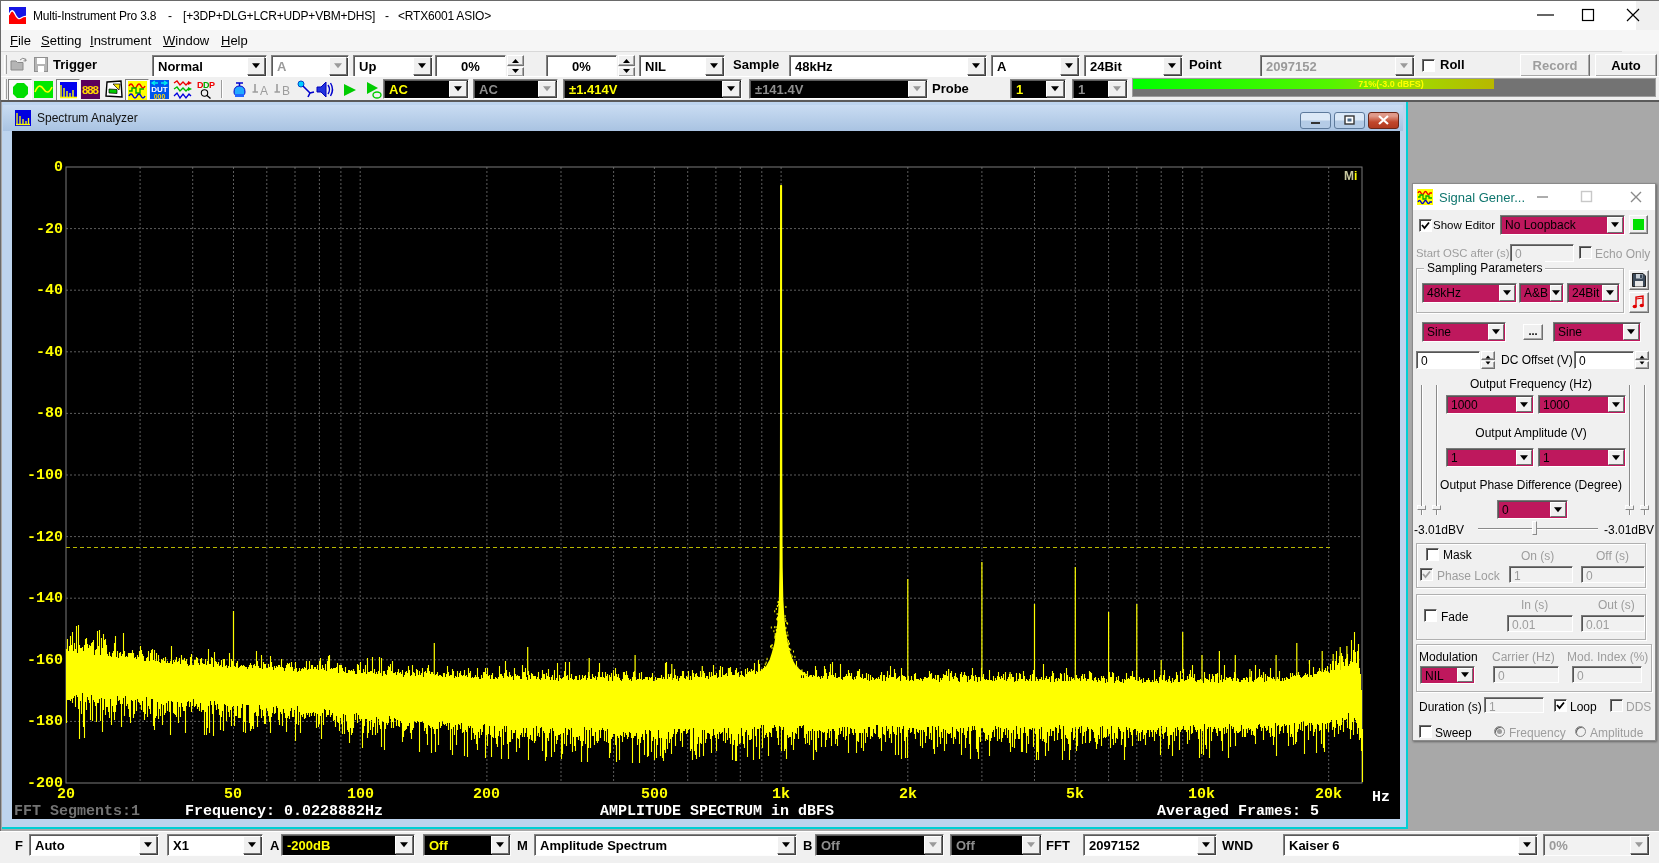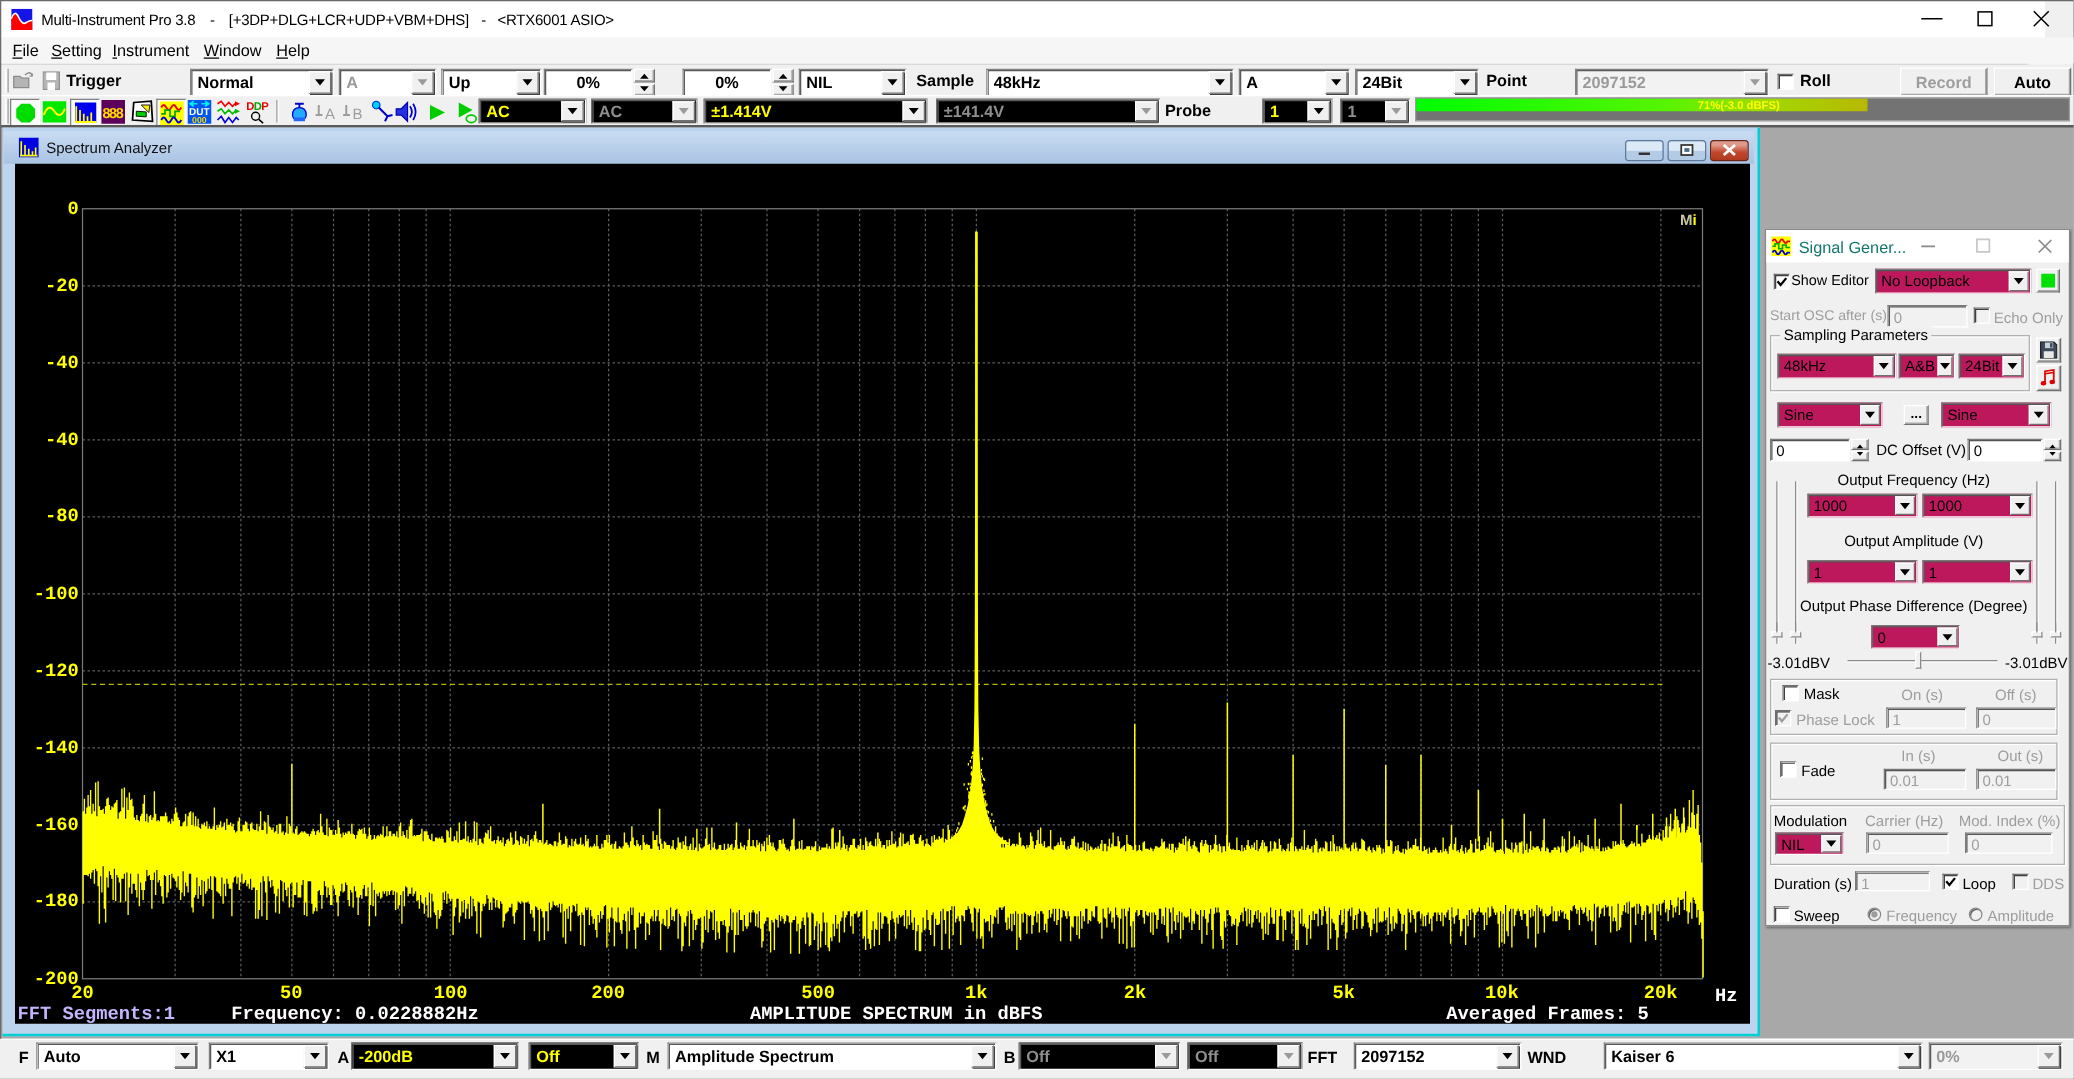--- a/index.html
+++ b/index.html
@@ -319,21 +319,21 @@
       <div class="mono" style="left:224px;top:786px">50</div>
       <div class="mono" style="left:347px;top:786px">100</div>
       <div class="mono" style="left:473px;top:786px">200</div>
       <div class="mono" style="left:641px;top:786px">500</div>
       <div class="mono" style="left:772px;top:786px">1k</div>
       <div class="mono" style="left:899px;top:786px">2k</div>
       <div class="mono" style="left:1066px;top:786px">5k</div>
       <div class="mono" style="left:1188px;top:786px">10k</div>
       <div class="mono" style="left:1315px;top:786px">20k</div>
       <div class="mono" style="left:1372px;top:789px;color:#fff">Hz</div>
-  <div class="mono" style="left:14px;top:803px;color:#c4b5fd">FFT Segments:1</div>
+  <div class="mono" style="left:14px;top:803px;color:#737373">FFT Segments:1</div>
       <div class="mono" style="left:185px;top:803px;color:#fff">Frequency: 0.0228882Hz</div>
       <div class="mono" style="left:600px;top:803px;color:#fff">AMPLITUDE SPECTRUM in dBFS</div>
       <div class="mono" style="left:1157px;top:803px;color:#fff">Averaged Frames: 5</div>
   <div class="ab" style="left:1344px;top:169px;font:bold 12px 'Liberation Sans',sans-serif;color:#c8c8a0">M<span style="color:#ffff00">i</span></div>
  </div>
 </div>
 <div class="ab" style="left:1412px;top:183px;width:244px;height:558px;background:#f0f0f0;border:1px solid #8a8a8a;box-shadow:1px 1px 2px rgba(0,0,0,.4)">
  <div class="ab" style="left:0;top:0;width:242px;height:26px;background:#fff">
   <svg class="ab" style="left:4px;top:5px" width="16" height="16" viewBox="0 0 16 16">
         <rect width="16" height="16" fill="#ffff00"></rect>

